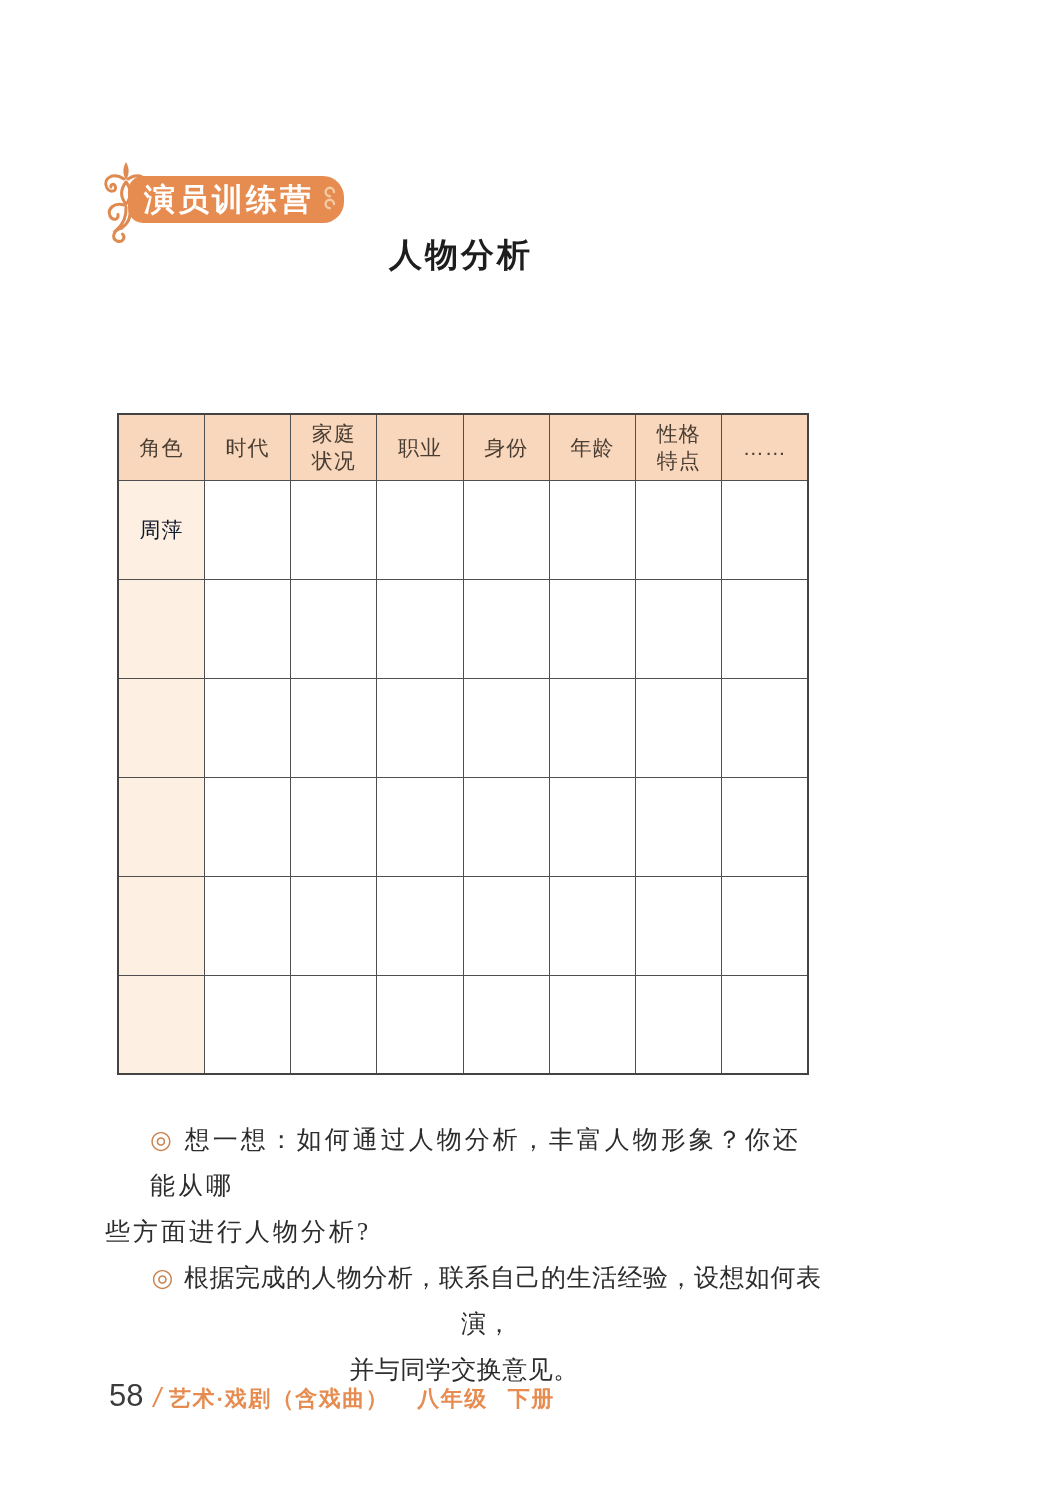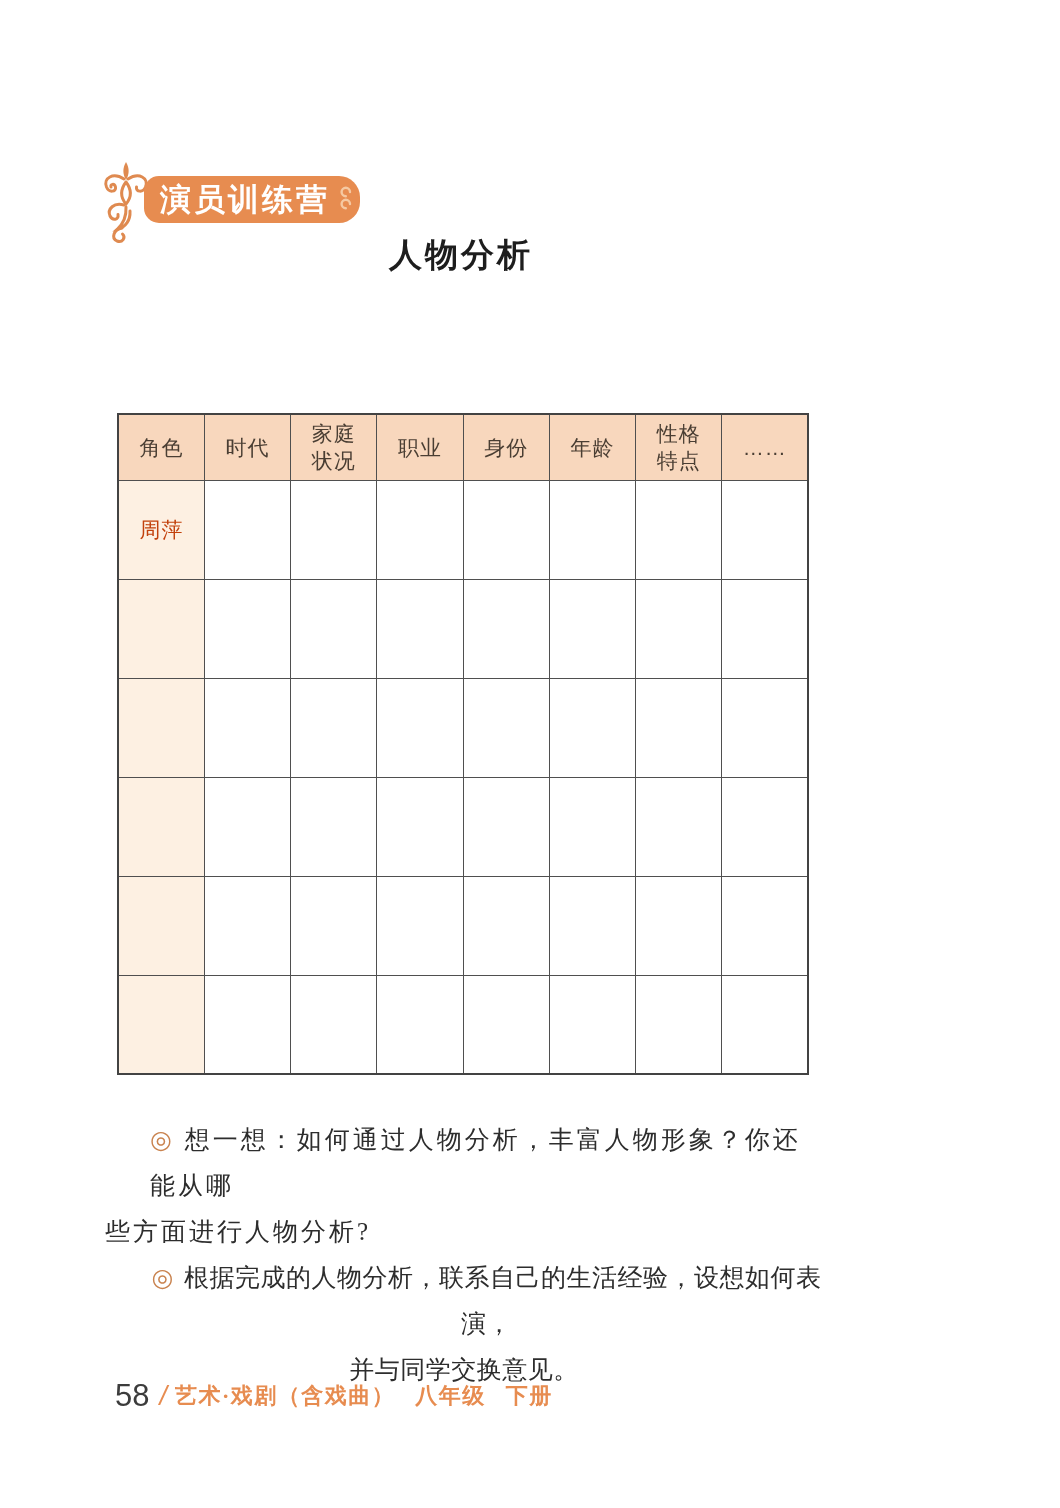--- a/index.html
+++ b/index.html
@@ -12,21 +12,21 @@
     font-family:"Liberation Serif","DejaVu Serif",serif;
     color:#2e2e2e;
   }
 
   
   .ornament {
     position:absolute; left:99px; top:159px;
     width:54px; height:88px;
   }
   .badge {
-    position:absolute; left:144px; top:176px;
+    position:absolute; left:128px; top:176px;
     height:47px; line-height:47px;
     background:#e78c50;
     border-radius:15px 21px 21px 15px;
     color:#ffffff;
     font-family:"Liberation Sans","DejaVu Sans",sans-serif;
     font-weight:bold;
     font-size:31px;
     letter-spacing:3px;
     padding:0 30px 0 16px;
   }
@@ -69,21 +69,21 @@
     color:#4a3e33;
     text-align:center;
     white-space:pre-line;
     line-height:27px;
     letter-spacing:1px;
   }
   .analysis-table td {
     height:99px;
     background:#ffffff;
     text-align:center; vertical-align:middle;
-    font-size:21px; color:#c2410c;
+    font-size:21px; color:#0f172a;
     letter-spacing:1px;
   }
   .analysis-table td.first-col { background:#fdf0e2; }
 
   
   .notes {
     position:absolute; left:105px; top:1117px; width:718px;
     font-size:25px; line-height:46px; color:#2d2d2d;
   }
   .note-line1 { padding-left:45px; letter-spacing:3px; }
@@ -91,39 +91,39 @@
   .note-tight .note-line1, .note-tight .note-line2 { letter-spacing:0.5px;text-align:center; }
   .bullet {
     color:#c9834f;
     font-family:"DejaVu Sans",sans-serif;
     font-size:25px;
     margin-right:10px;
   }
 
   
   .footer {
-    position:absolute; left:115px; top:1378px;
-    display:flex; align-items:center;
+    position:absolute; left:109px; top:1378px;
+    display:flex; align-items:flex-end;
   }
   .page-num {
     font-family:"Liberation Sans","DejaVu Sans",sans-serif;
     font-size:31px; color:#3c3c3c;
   }
   .footer-sep {
     color:#e78c50; font-size:27px;
     font-family:"Liberation Sans","DejaVu Sans",sans-serif;
     margin:0 8px 0 10px;
     font-style:italic;
   }
   .footer-book, .footer-grade, .footer-volume {
     color:#e78c50; font-weight:bold; font-size:22px;
     letter-spacing:1.5px;
     font-family:"Liberation Serif","DejaVu Serif",serif;
   }
-  .footer-grade { margin-left:20px; }
+  .footer-grade { margin-left:28px; }
   .footer-volume { margin-left:20px; }
 </style>
 </head>
 <body>
 
 <div class="page">
 
   <svg class="ornament" viewBox="0 0 54 88">
     <g fill="none" stroke="#df8a50" stroke-width="3" stroke-linecap="round">
       <path d="M27 3 C23.5 9 23.5 15 27 21 C30.5 15 30.5 9 27 3 Z" fill="#df8a50" stroke="none"></path>

